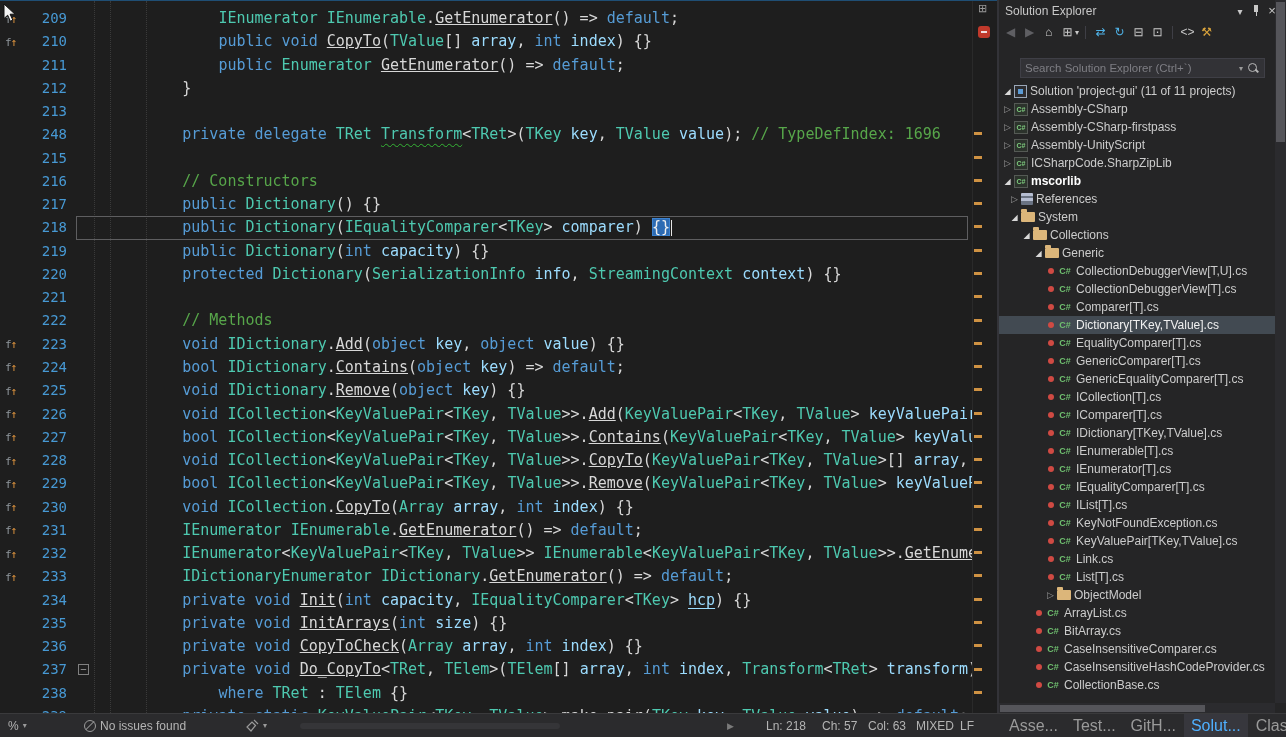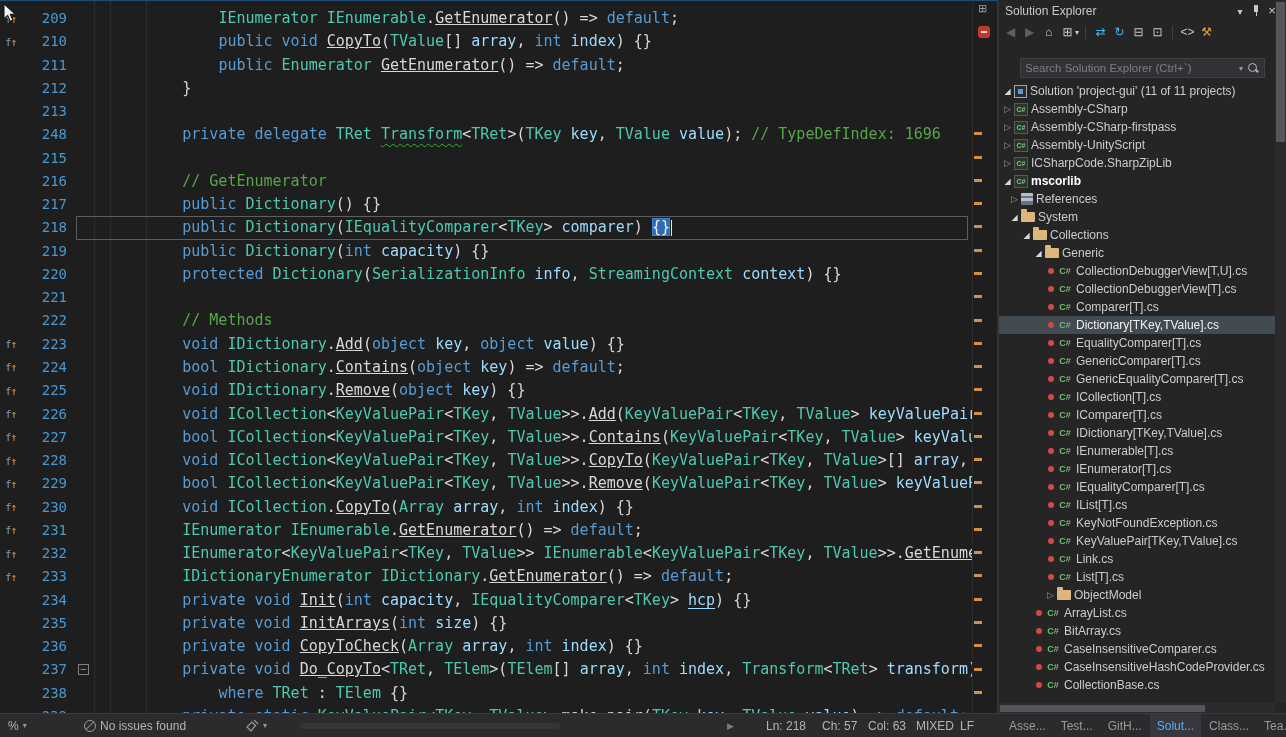--- a/index.html
+++ b/index.html
@@ -90,21 +90,21 @@
 
   
   .bottom-bar { height:24px; background:#2b2b2d; border-top:1px solid #3a3a3c; position:relative; font-size:12px; color:#b4b4b4; }
   .bb-item { position:absolute; top:0; bottom:0; display:flex; align-items:center; gap:4px; }
   .bb-caret { font-size:8px; color:#9a9a9a; }
   .health-icon { position:relative; width:12px; height:12px; border:1px solid #9a9a9a; border-radius:50%; }
   .health-icon::after { content:""; position:absolute; left:-1px; top:4.5px; width:12px; height:1px; background:#9a9a9a; transform:rotate(-45deg); }
   .hthumb { position:absolute; left:300px; top:9px; width:260px; height:6px; background:#353538; border-radius:3px; }
   .bb-arrow { color:#7a7a7a; font-size:9px; }
   .bb-tabs { position:absolute; left:1000px; right:0; top:0; bottom:0; display:flex; align-items:stretch; gap:1px; padding-left:2px; }
-  .btab { display:flex; align-items:center; padding:0 7px; font-size:12px; color:#9a9a9a; }
+  .btab { display:flex; align-items:center; padding:0 7px; font-size:16px; color:#9a9a9a; }
   .btab.active { background:#37373d; color:#4fb0ff; }
 </style>
 </head>
 <body>
 
 <div class="app">
   <div class="main">
 
     <div class="editor-pane">
       <div class="guide" style="left:94px"></div>
@@ -151,21 +151,21 @@
           <div class="code-row">
             <div class="col-glyph"></div>
             <div class="col-lnum">215</div>
             <div class="col-margin"></div>
             <div class="col-text"></div>
           </div>
           <div class="code-row">
             <div class="col-glyph"></div>
             <div class="col-lnum">216</div>
             <div class="col-margin"></div>
-            <div class="col-text"><span class="tk-pl">        </span><span class="tk-cm">// GetEnumerator</span></div>
+            <div class="col-text"><span class="tk-pl">        </span><span class="tk-cm">// Constructors</span></div>
           </div>
           <div class="code-row">
             <div class="col-glyph"></div>
             <div class="col-lnum">217</div>
             <div class="col-margin"></div>
             <div class="col-text"><span class="tk-pl">        </span><span class="tk-kw">public</span><span class="tk-pl"> </span><span class="tk-ty">Dictionary</span><span class="tk-pl">() {}</span></div>
           </div>
           <div class="code-row current">
             <div class="col-glyph"></div>
             <div class="col-lnum">218</div>

